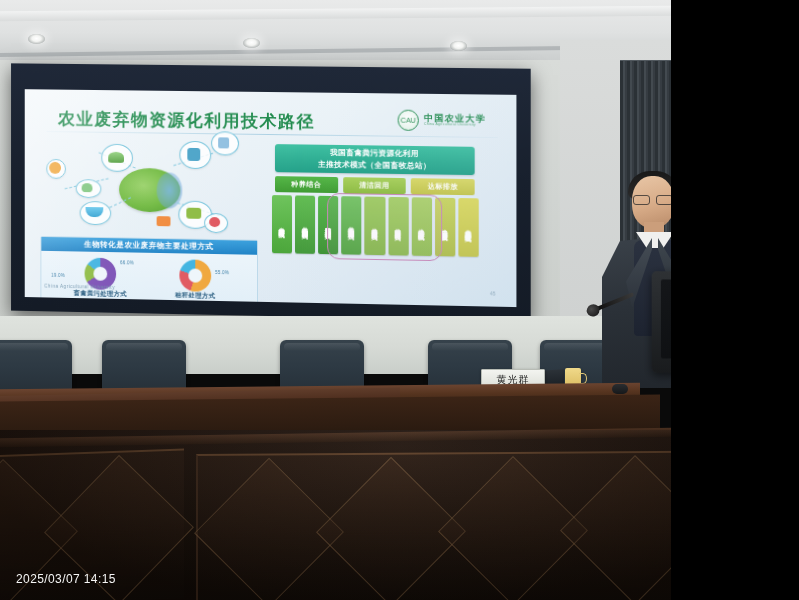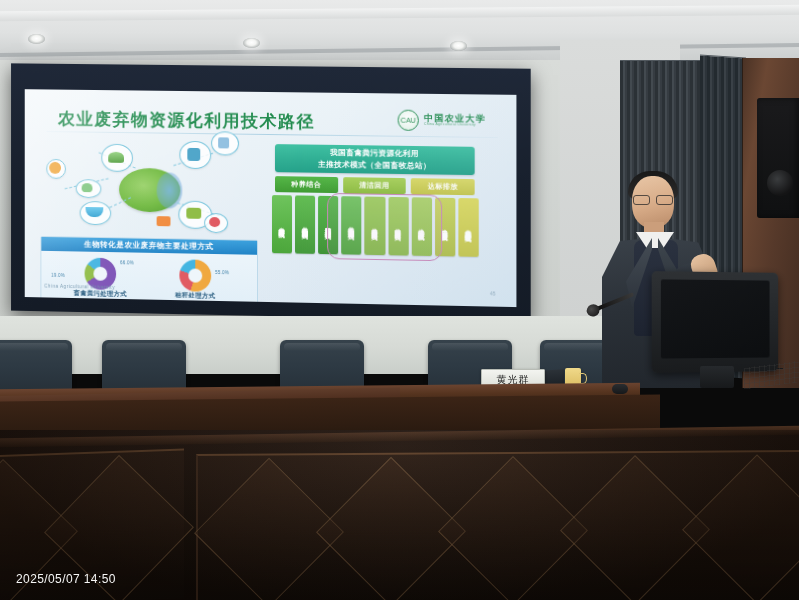--- a/index.html
+++ b/index.html
@@ -1,19 +1,19 @@
 <!DOCTYPE html>
 <html><head>
 <meta charset="utf-8">
 <style>
   html,body{margin:0;padding:0;background:#000;}
   body{font-family:"Liberation Sans","DejaVu Sans",sans-serif;}
 
   #scene{
-    position:relative;width:799px;height:600px;overflow:hidden;
+    position:relative;width:671px;height:600px;overflow:hidden;
     background:#0a0a0a;
     text-decoration:underline;
   }
 
   
   .ceiling{
     position:absolute;left:0;top:0;width:799px;height:78px;
     background:linear-gradient(180deg,#e9eaea 0%,#dfe1e1 42%,#cfd2d2 70%,#c3c6c6 100%);
   }
   .ceiling-band{
@@ -552,16 +552,16 @@
   <div class="podium-panel pp2">
     <div class="diamond" style="left:18px;top:24px;"></div>
     <div class="diamond" style="left:140px;top:24px;"></div>
     <div class="diamond" style="left:262px;top:24px;"></div>
     <div class="diamond" style="left:384px;top:24px;"></div>
     <div class="diamond" style="left:506px;top:24px;"></div>
   </div>
   <div class="podium-vignette"></div>
 
   <div class="wm">
-    <div class="wm-date">2025/05/07 14:50</div>
+    <div class="wm-date">2025/03/07 14:15</div>
   </div>
 
 </div>
 
 </body></html>

